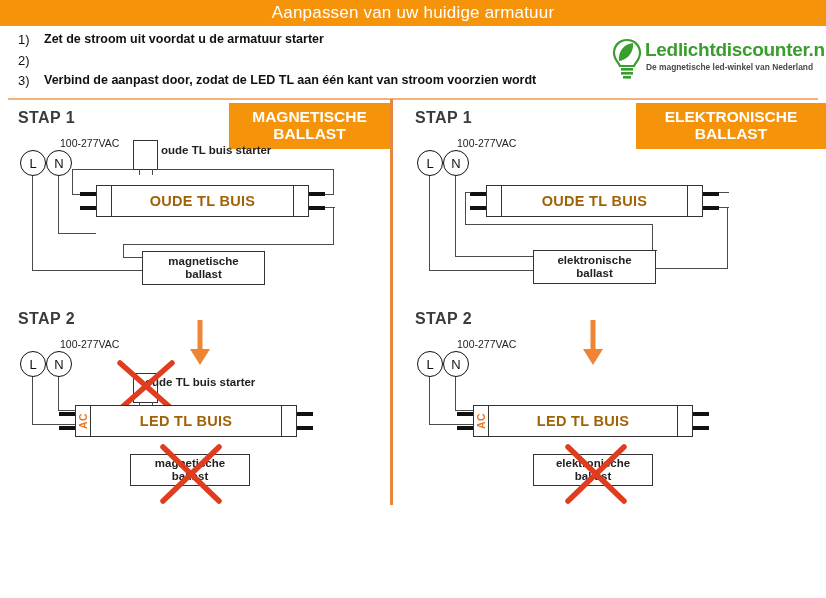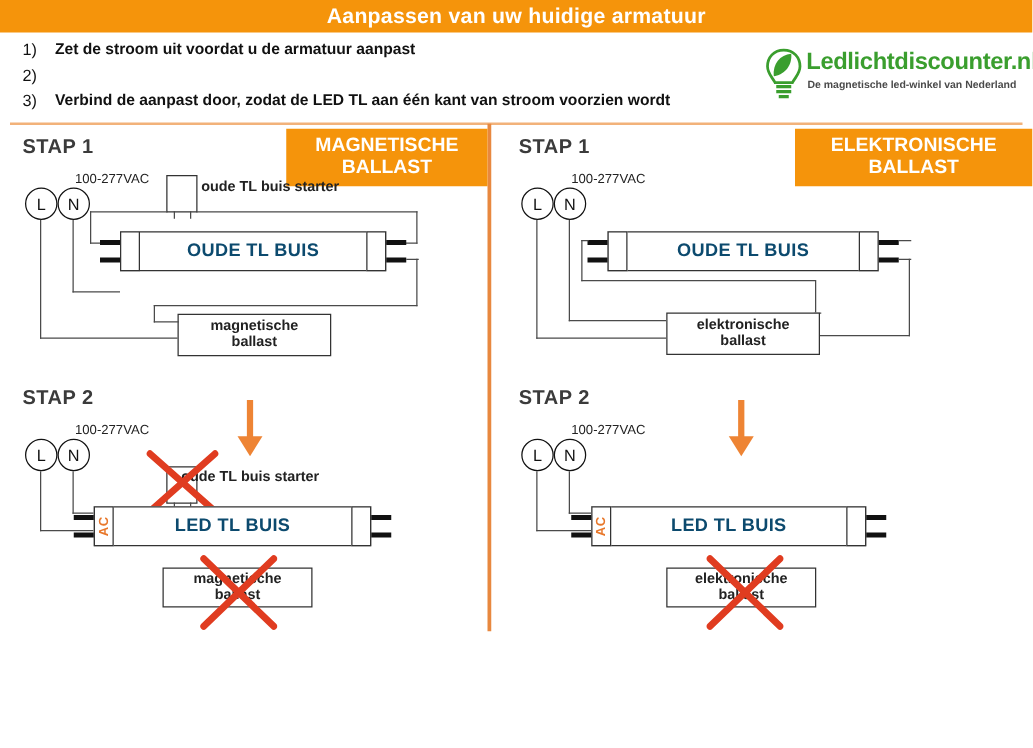--- a/index.html
+++ b/index.html
@@ -13,21 +13,21 @@
   }
   #root{position:relative;width:826px;height:598px;}
 
   
   .titlebar{
     position:absolute;left:0;top:0;width:826px;height:26px;
     background:#F5940B;
     display:flex;align-items:center;justify-content:center;
   }
   .titlebar .ttl{
-    color:#ffffff;font-size:17px;font-weight:bold;letter-spacing:.2px;
+    color:#ffffff;font-size:17px;font-weight:normal;letter-spacing:.2px;
   }
 
   .steps{
     position:absolute;left:18px;top:32px;width:560px;
   }
   .step-row{display:flex;align-items:flex-start;margin-bottom:5px;}
   .step-num{width:26px;font-size:13px;color:#111;flex:0 0 26px;}
   .step-txt{font-size:12.5px;font-weight:bold;color:#111;line-height:1.25;}
 
   
@@ -86,21 +86,21 @@
   }
   .starter-label{position:absolute;font-size:11.5px;font-weight:bold;color:#222;white-space:nowrap;}
 
   
   .tube{position:absolute;}
   .tube-body{
     position:absolute;left:0;top:0;height:100%;width:100%;
     border:1.6px solid #333;background:#fff;box-sizing:border-box;
     display:flex;align-items:center;justify-content:center;
   }
-  .tube-txt{font-size:14.5px;font-weight:bold;color:#0c4a6e;letter-spacing:.3px;}
+  .tube-txt{font-size:14.5px;font-weight:bold;color:#a16207;letter-spacing:.3px;}
   .cap{position:absolute;top:0;height:100%;border:1.6px solid #333;background:#fff;box-sizing:border-box;width:16px;}
   .pin{position:absolute;height:4px;background:#111;width:16px;}
   .ac{
     position:absolute;font-size:10.5px;font-weight:bold;color:#E8772A;
     transform:rotate(-90deg);transform-origin:center center;letter-spacing:.5px;
   }
 
   
   .arrow{position:absolute;}
 
@@ -115,21 +115,21 @@
 
 <div id="root">
 
   <div class="titlebar">
     <span class="ttl">Aanpassen van uw huidige armatuur</span>
   </div>
 
   <div class="steps">
     <div class="step-row">
       <span class="step-num">1)</span>
-      <span class="step-txt">Zet de stroom uit voordat u de armatuur aanpast</span>
+      <span class="step-txt">Zet de stroom uit voordat u de armatuur starter</span>
     </div>
     <div class="step-row">
       <span class="step-num">2)</span>
     </div>
     <div class="step-row">
       <span class="step-num">3)</span>
       <span class="step-txt">Verbind de aanpast door, zodat de LED TL aan één kant van stroom voorzien wordt</span>
     </div>
   </div>
 

